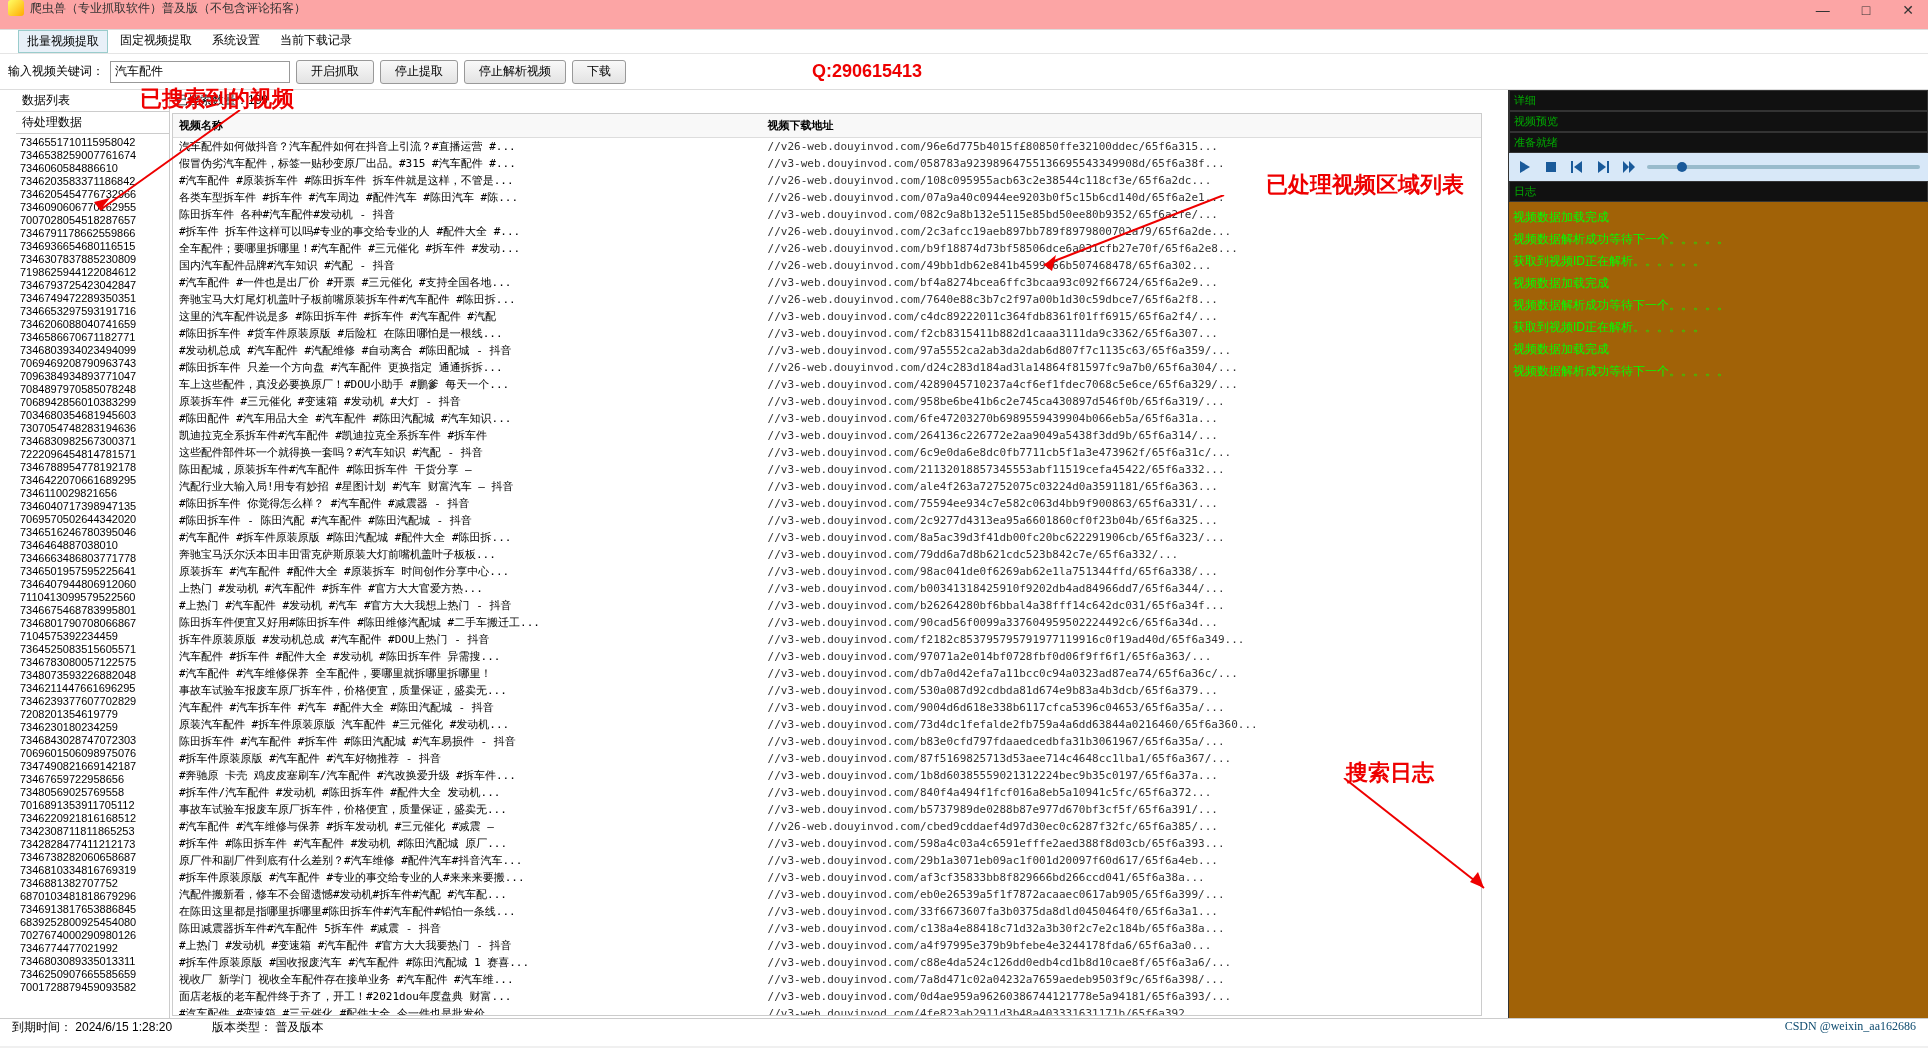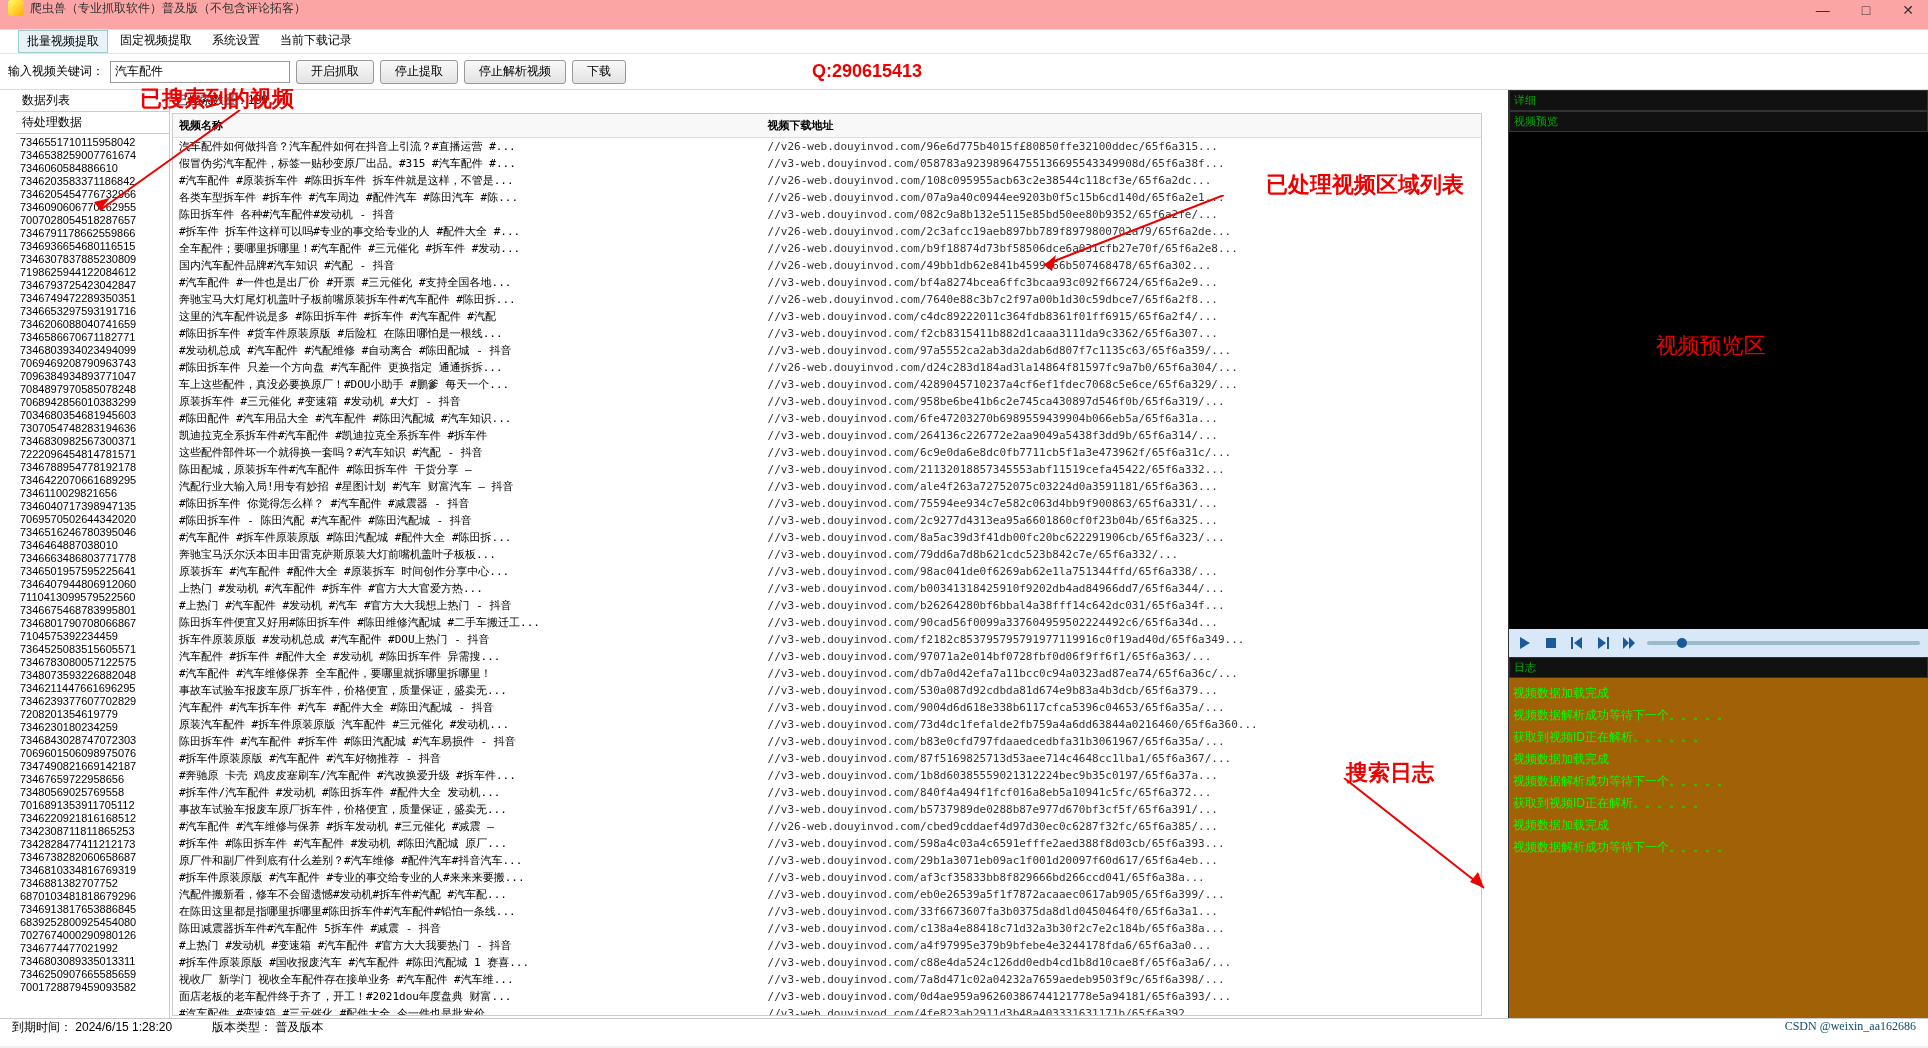--- a/index.html
+++ b/index.html
@@ -389,23 +389,21 @@
     <div class="annot" style="bottom:230px;right:50px">搜索日志</div>
     <svg class="arrow" style="bottom:120px;right:-10px" width="160" height="120">
         <line x1="10" y1="0" x2="150" y2="110" stroke="#e00" stroke-width="2"></line>
         <polygon points="150,110 136,104 144,94" fill="#e00"></polygon>
       </svg>
   </div>
 
   <div class="rightcol">
     <div class="sect-title">详细</div>
     <div class="sect-title">视频预览</div>
-    <div class="preview">
-      <div class="preview-label">视频预览区</div>
-    </div>
+    <div class="sect-title">准备就绪</div>
     <div class="player">
       <span class="pbtn"><svg viewBox="0 0 16 16">
             <polygon points="3,2 13,8 3,14"></polygon>
           </svg></span>
       <span class="pbtn"><svg viewBox="0 0 16 16">
             <rect x="3" y="3" width="10" height="10"></rect>
           </svg></span>
       <span class="pbtn"><svg viewBox="0 0 16 16">
             <polygon points="13,2 5,8 13,14"></polygon>
             <rect x="2" y="2" width="2" height="12"></rect>

